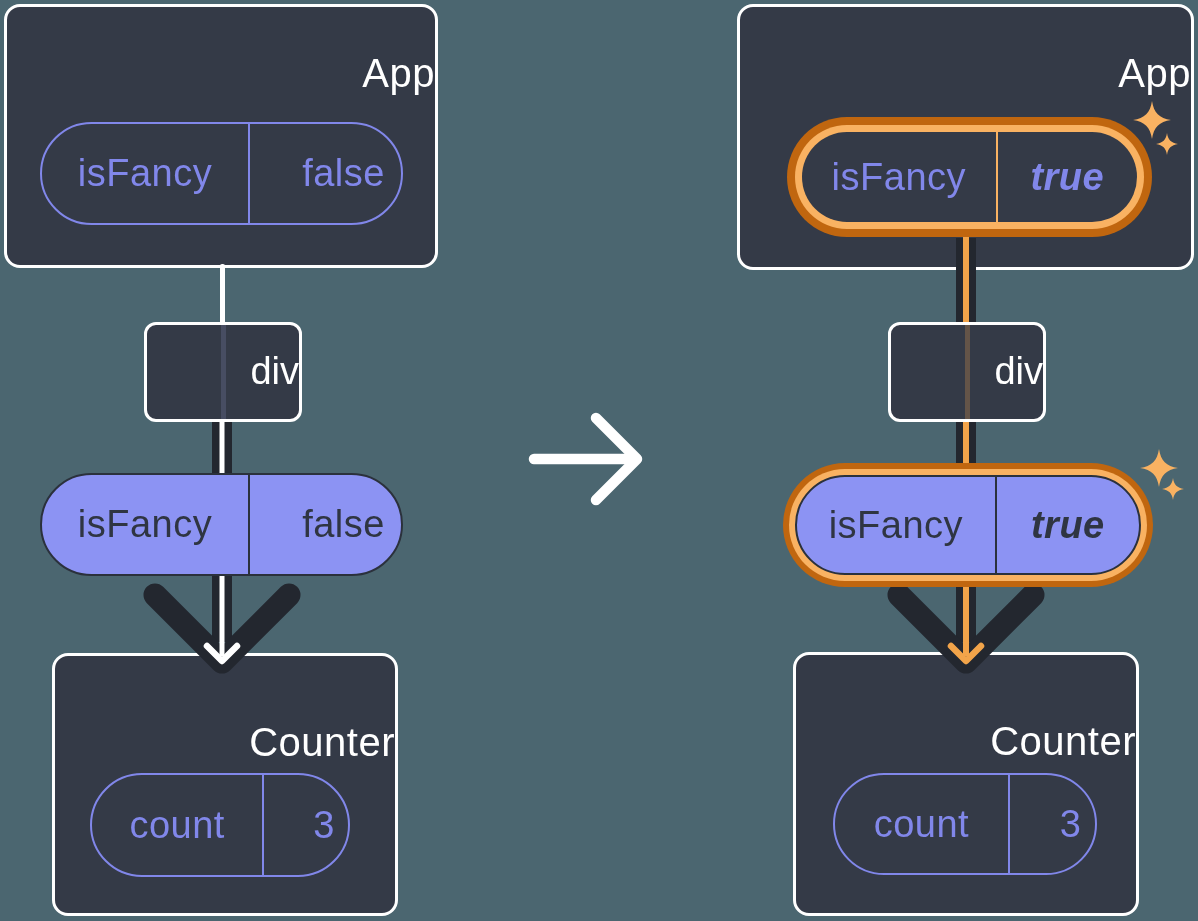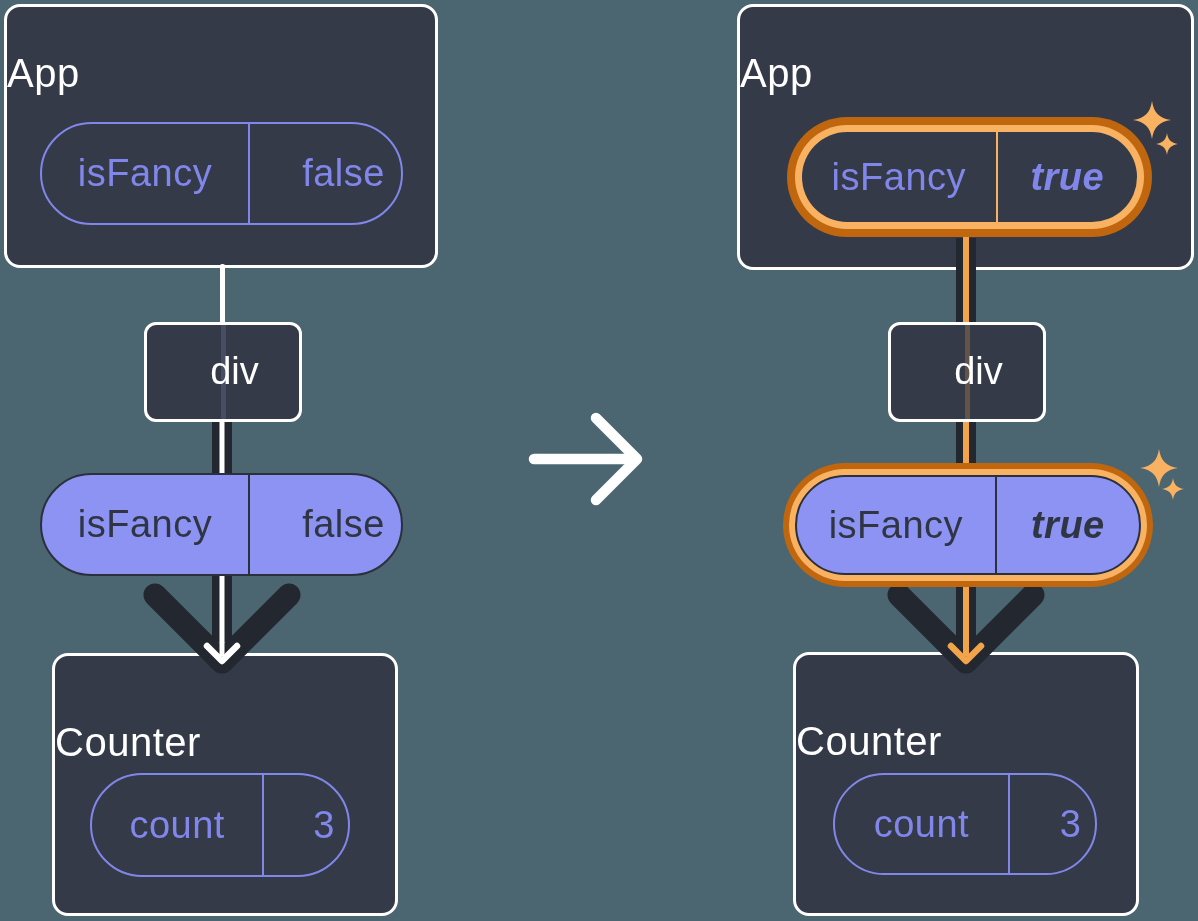--- a/index.html
+++ b/index.html
@@ -12,33 +12,33 @@
   .canvas{position:relative;width:1198px;height:921px;background:#4b6670;}
 
   
   .card{
     position:absolute;box-sizing:border-box;
     background:#343a47;border:3px solid #ffffff;border-radius:16px;
     z-index:1;
   }
   .card-title{
     color:#ffffff;font-size:40px;font-weight:500;letter-spacing:.5px;
-    text-align:left;line-height:40px;
+    text-align:right;line-height:40px;
   }
   .divnode{
     position:absolute;box-sizing:border-box;
     background:#343a47;border:3px solid #ffffff;border-radius:12px;
     z-index:3;overflow:hidden;
   }
   .divnode .pass-line{
     position:absolute;top:0;bottom:0;left:50%;width:5px;margin-left:-2.5px;
   }
   .divnode .divlabel{
     position:relative;color:#fff;font-size:38px;font-weight:500;
-    text-align:center;line-height:92px;z-index:1;padding-left:23px;
+    text-align:right;line-height:92px;z-index:1;padding-left:23px;
   }
 
   
   .pill{
     position:absolute;box-sizing:border-box;display:flex;
     border-radius:999px;z-index:3;
   }
   .pill .cell{
     box-sizing:border-box;display:flex;align-items:center;justify-content:center;
     font-size:38px;letter-spacing:.5px;

